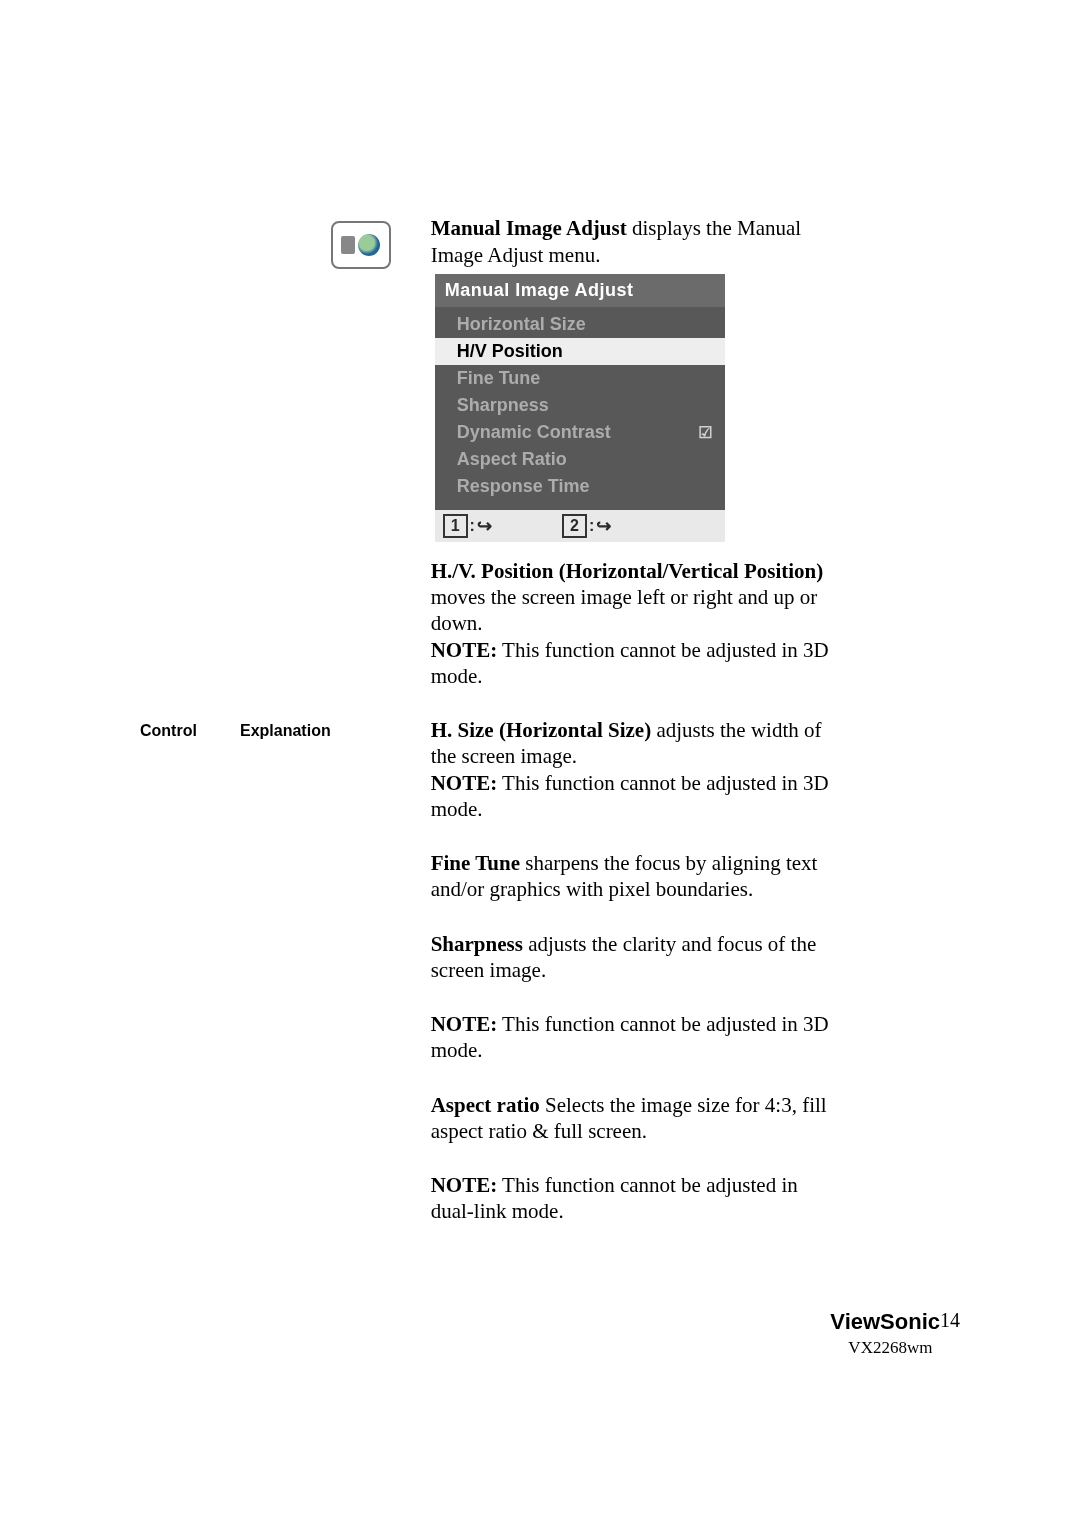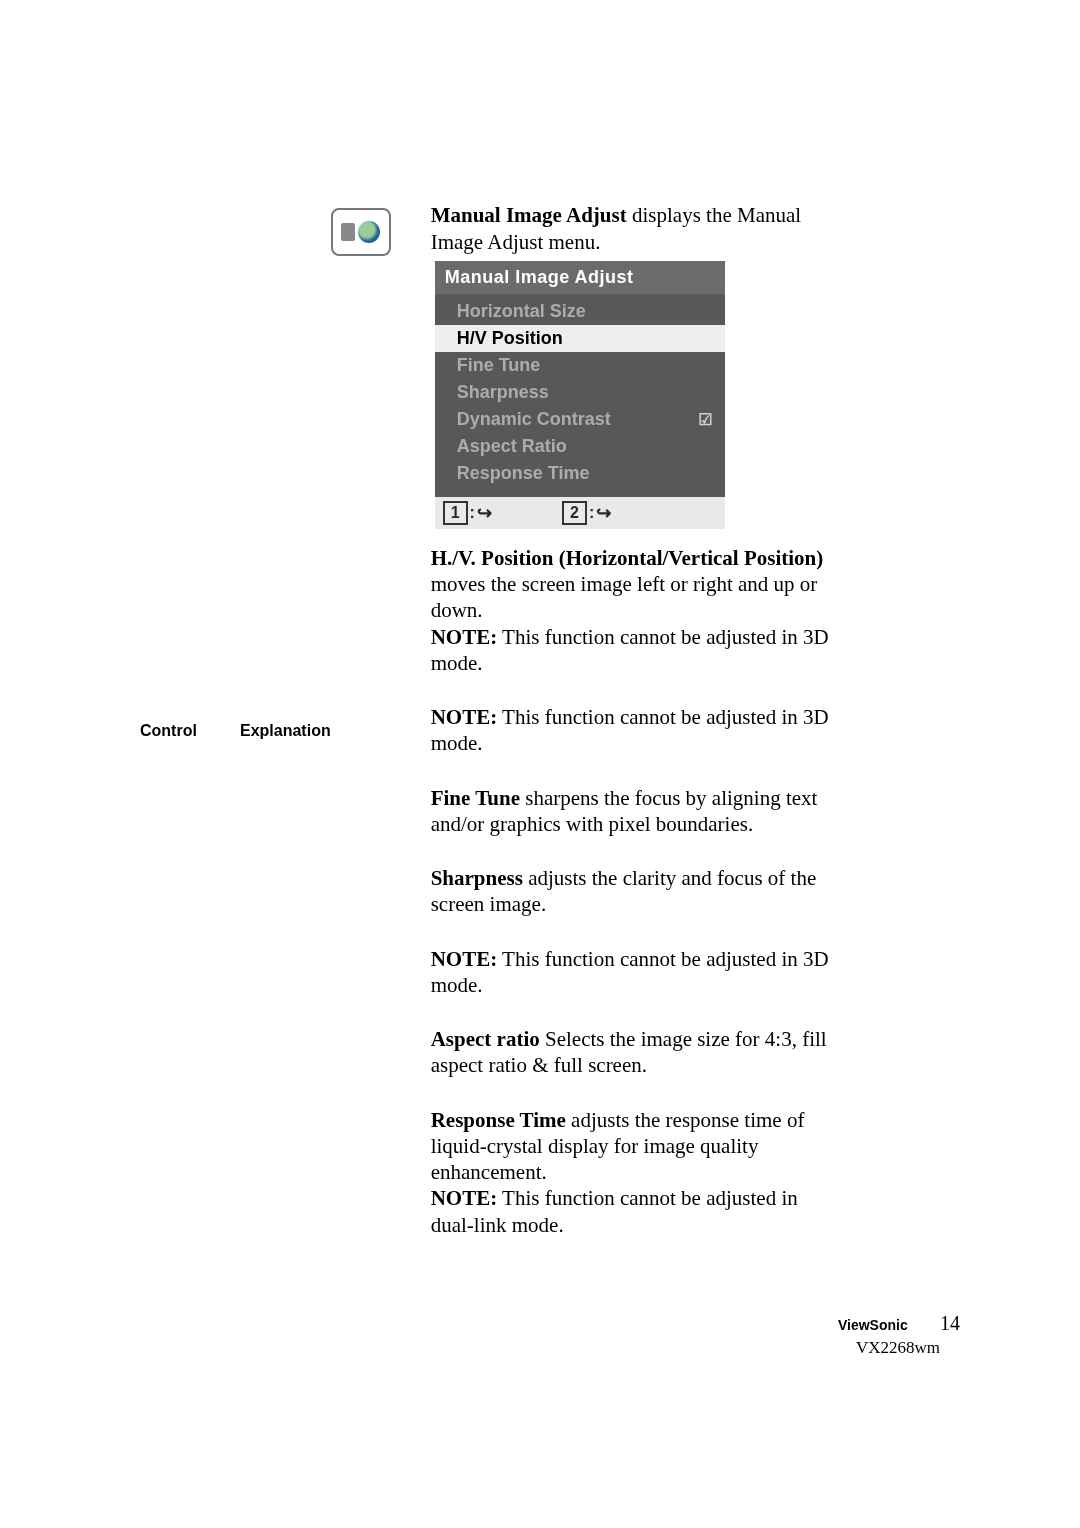--- a/index.html
+++ b/index.html
@@ -151,21 +151,21 @@
   .footer {
     margin-top: auto;
     display: flex;
     justify-content: space-between;
     font-size: 20px;
     font-family: "Times New Roman", Times, serif;
   }
   .footer-brand {
     font-family: Arial, Helvetica, sans-serif;
     font-weight: bold;
-    font-size: 14px;
+    font-size: 22px;
   }
   .footer-model {
     font-family: "Times New Roman", Times, serif;
     font-weight: normal;
     margin-left: 18px;
     font-size: 17px;
   }
 </style>
 </head>
 <body>
@@ -238,20 +238,23 @@
         <p class="para">
           <span class="bold">H./V. Position (Horizontal/Vertical Position)</span><span> moves the screen image left or right and up or down.</span>
         </p>
         <p class="para">
           <span class="bold">NOTE:</span><span> This function cannot be adjusted in 3D mode.</span>
         </p>
       </div>
 
       <div class="section">
         <p class="para">
+          <span class="bold">H. Size (Horizontal Size)</span><span> adjusts the width of the screen image.</span>
+        </p>
+        <p class="para">
           <span class="bold">NOTE:</span><span> This function cannot be adjusted in 3D mode.</span>
         </p>
       </div>
 
       <div class="section">
         <p class="para">
           <span class="bold">Fine Tune</span><span> sharpens the focus by aligning text and/or graphics with pixel boundaries.</span>
         </p>
       </div>
 
@@ -267,23 +270,20 @@
         </p>
       </div>
 
       <div class="section">
         <p class="para">
           <span class="bold">Aspect ratio</span><span> Selects the image size for 4:3, fill aspect ratio &amp; full screen.</span>
         </p>
       </div>
 
       <div class="section">
-        <p class="para">
-          <span class="bold">Response Time</span><span> adjusts the response time of liquid-crystal display for image quality enhancement.</span>
-        </p>
         <p class="para">
           <span class="bold">NOTE:</span><span> This function cannot be adjusted in dual-link mode.</span>
         </p>
       </div>
 
     </div>
   </div>
 
   <div class="footer">
     <div>

